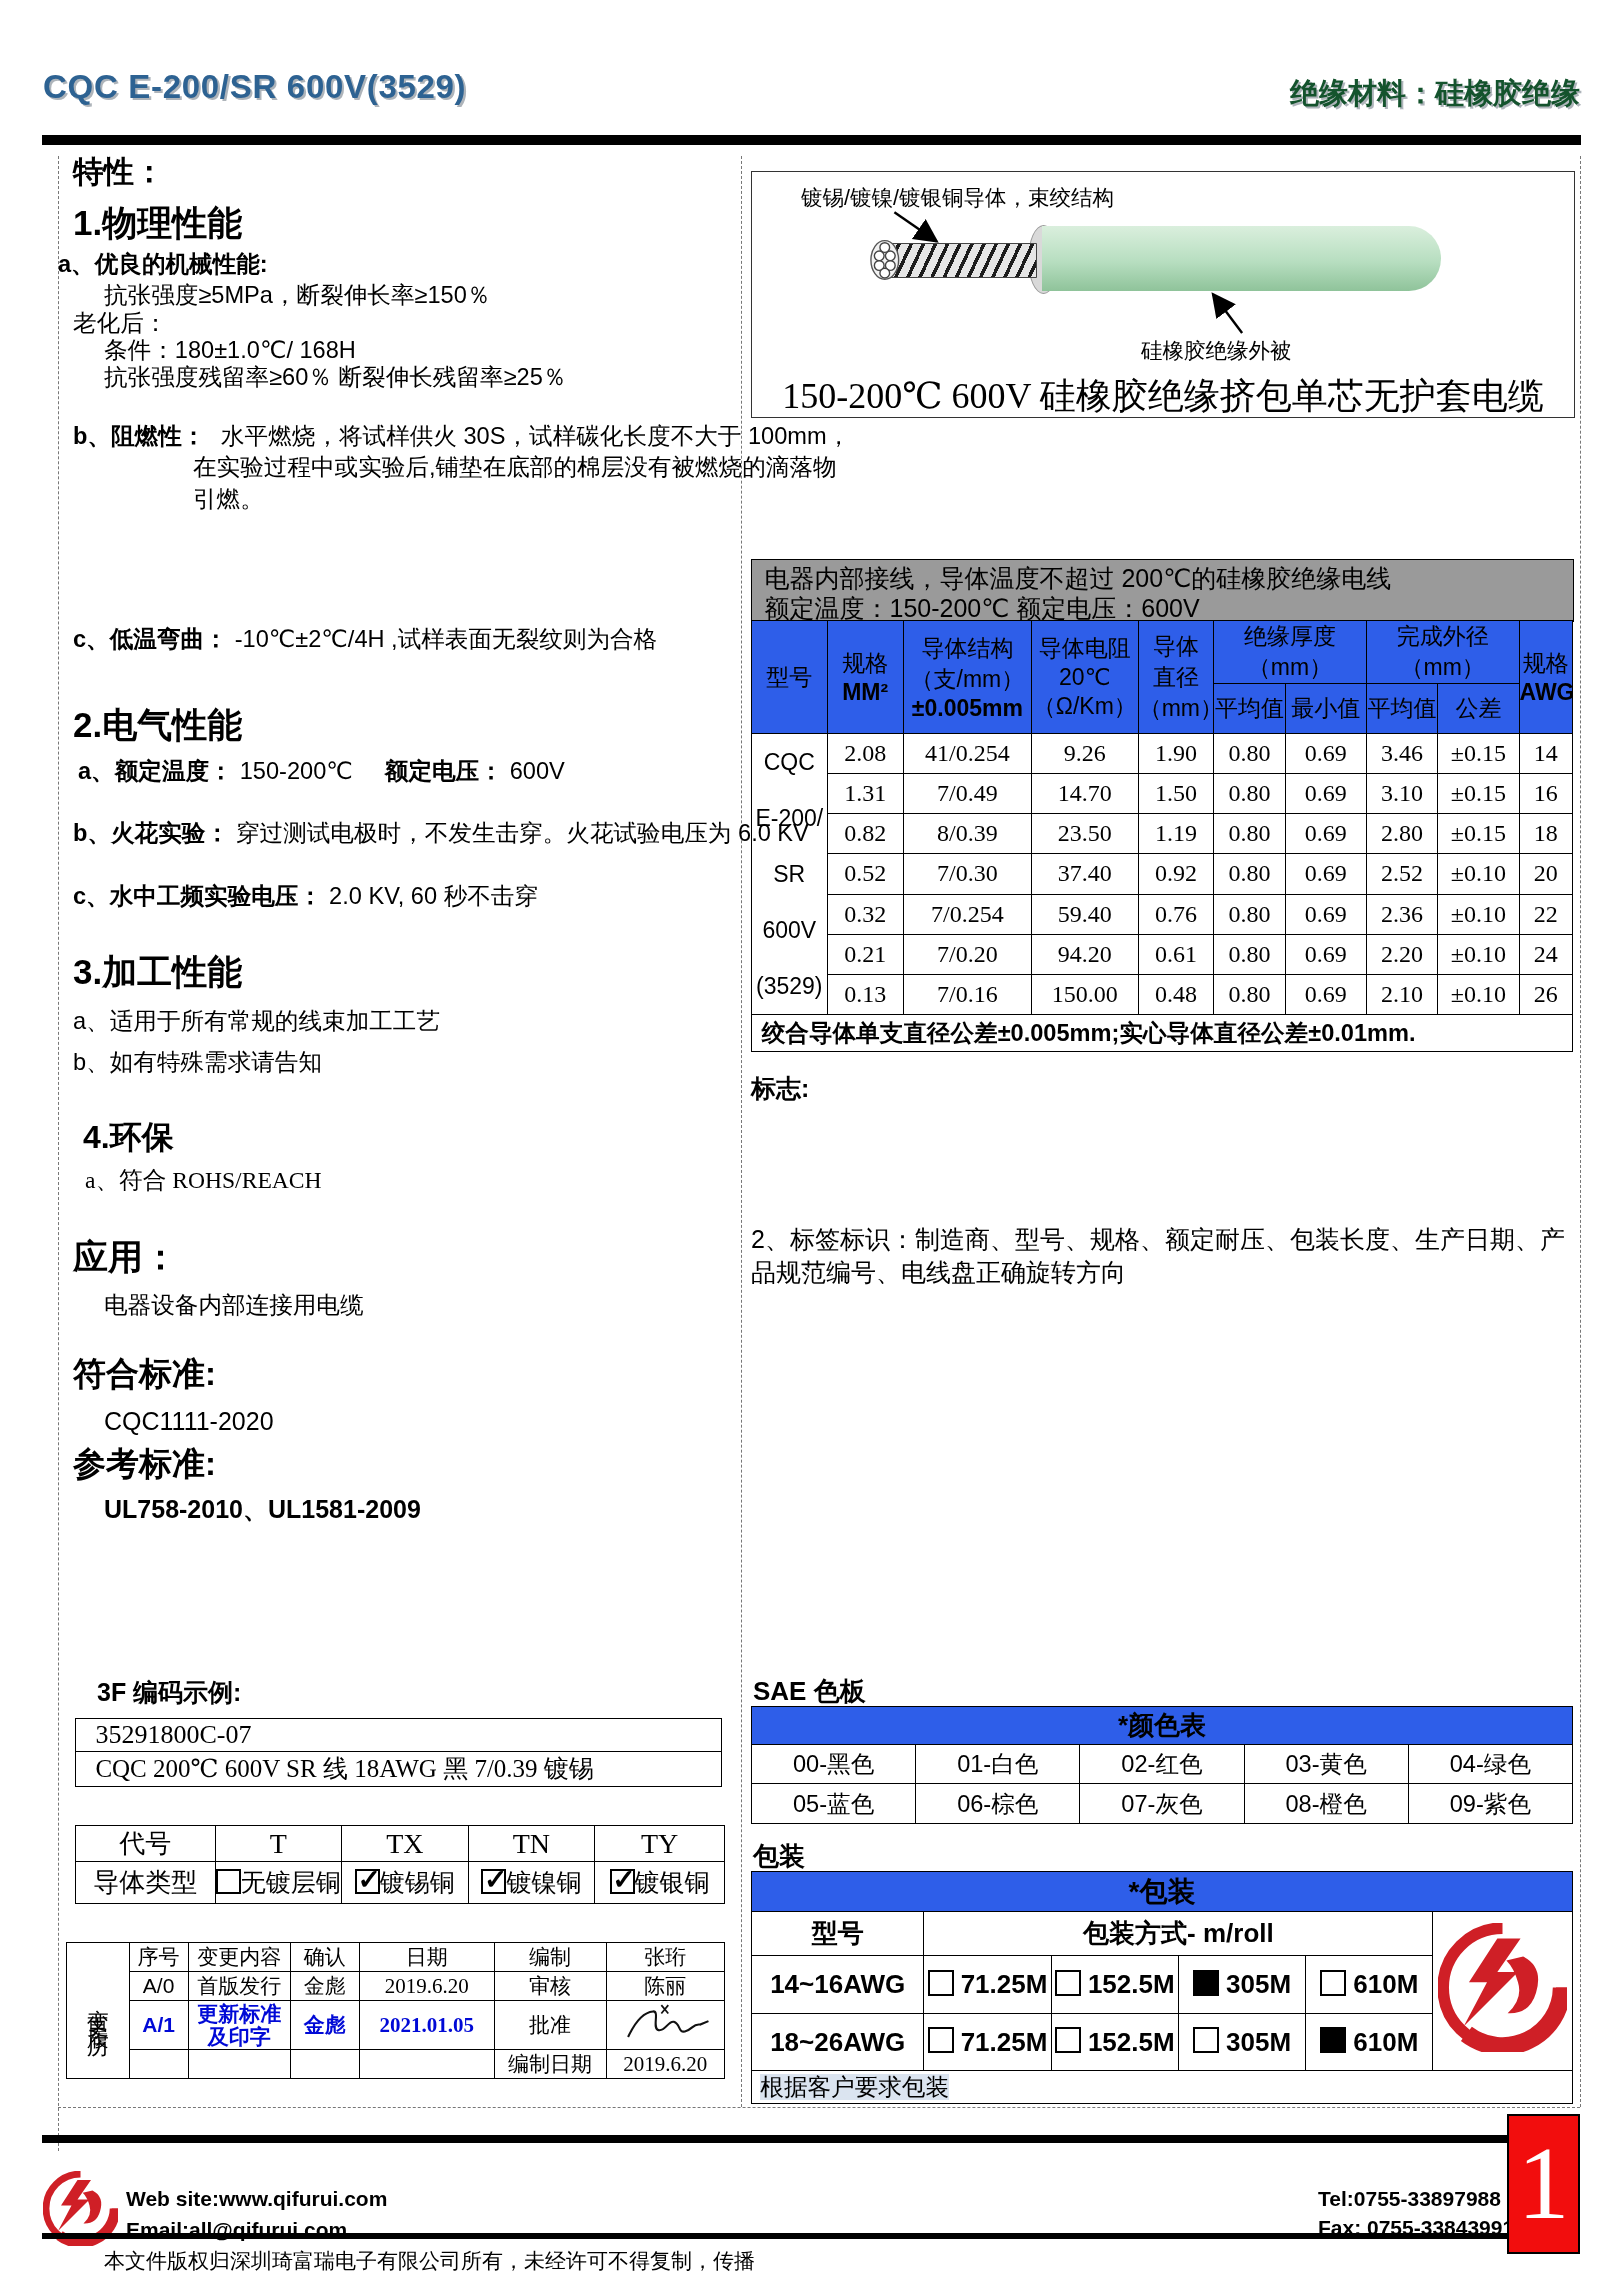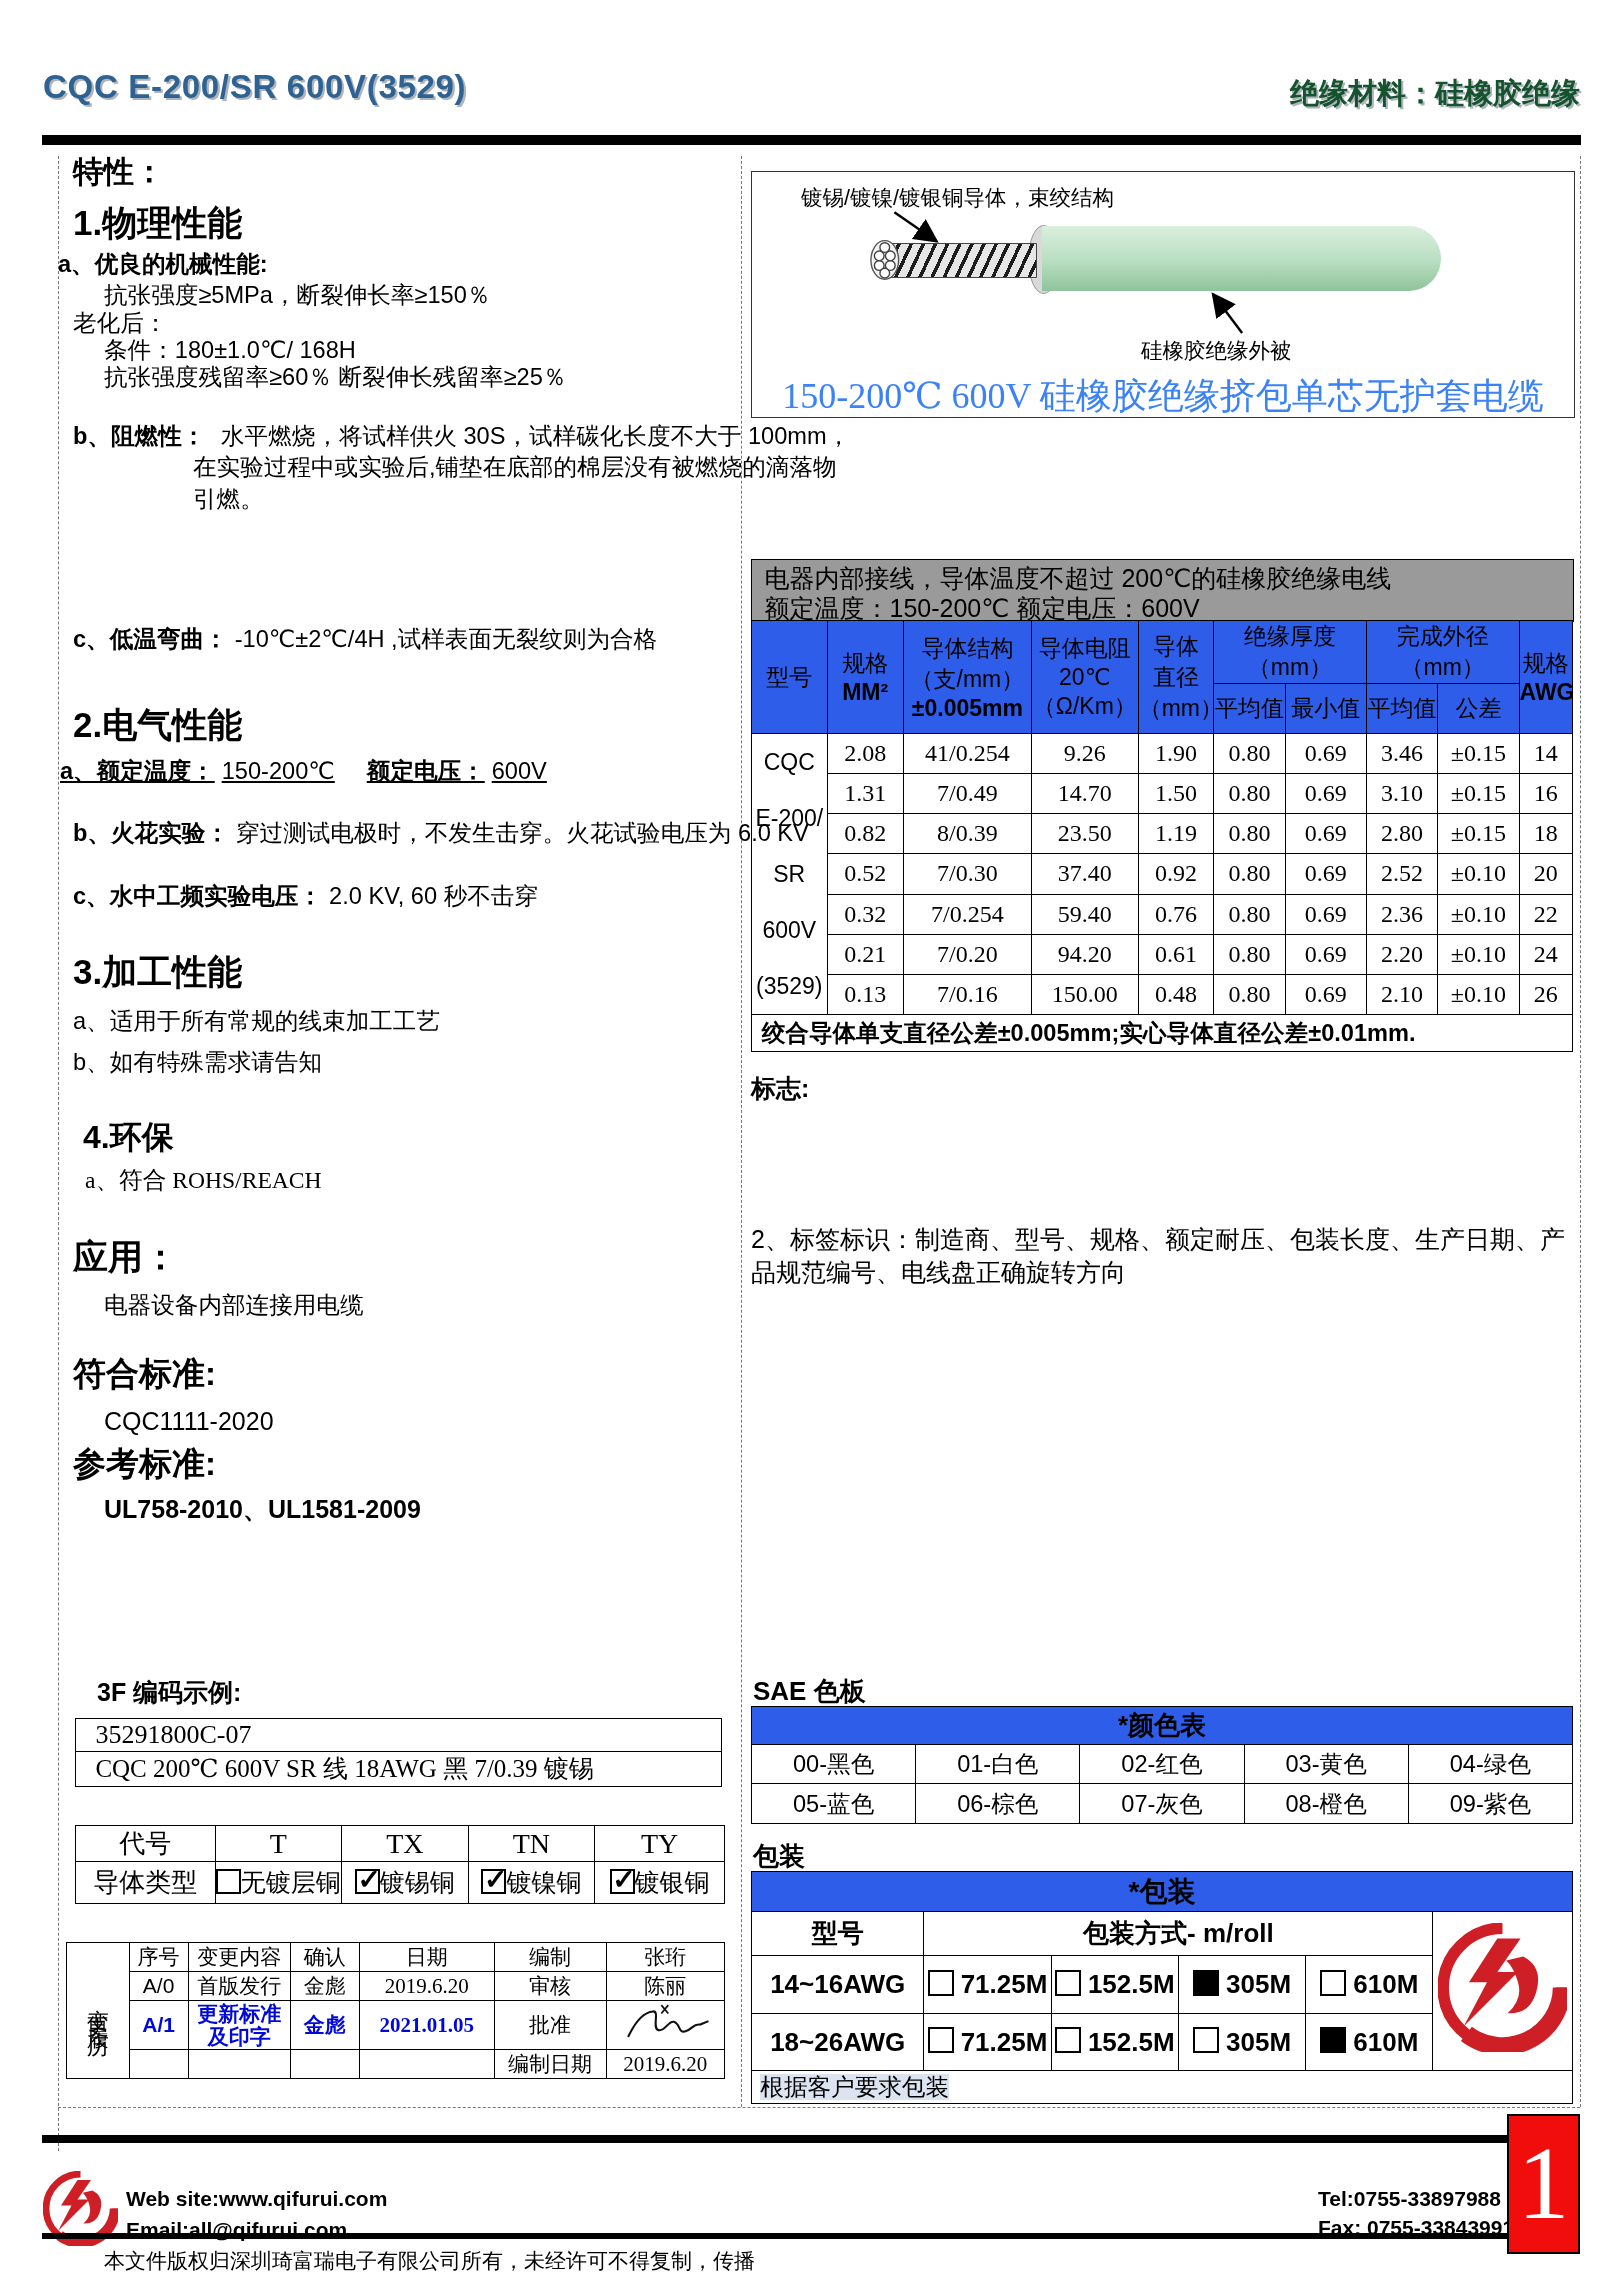--- a/index.html
+++ b/index.html
@@ -43,21 +43,21 @@
   .pb.filled{background:#000;}
 
   
   .rev td{font-size:21px;}
   .rev .vlab{writing-mode:vertical-rl;letter-spacing:9.7px;font-size:22px;}
   .rev .hl{color:#0009d6;font-weight:bold;}
 
   
   .figbox{border:1.4px solid #333;background:#fff;}
   .fig-annot{font-size:21.5px;}
-  .figtitle{font-size:36px;color:#3b82f6;font-family:"Liberation Serif","DejaVu Serif",serif;
+  .figtitle{font-size:36px;color:#000000;font-family:"Liberation Serif","DejaVu Serif",serif;
             text-align:center;width:100%;}
   .structbox{border:1.4px solid #333;}
   .sb-head{font-size:32px;font-weight:bold;}
   .sb-line{font-size:23px;}
   .banner{background:#9a9a9a;border:1.4px solid #000;font-size:25px;line-height:30.5px;padding:2.8px 0 0 12.5px;}
   .spec td{font-size:23px;}
   .spec .num{font-family:"Liberation Serif","DejaVu Serif",serif;font-size:24px;}
   .spec .model{font-size:23px;line-height:56px;white-space:pre-line;}
   .spec .note-cell{text-align:left;font-weight:bold;font-size:23.6px;padding-left:9.7px;}
   .marks-h{font-size:25px;font-weight:bold;}
@@ -106,21 +106,21 @@
   <div class="abs body-line" style="left:221px;top:420px;">水平燃烧，将试样供火 30S，试样碳化长度不大于 100mm，</div>
   <div class="abs body-line" style="left:193px;top:451px;">在实验过程中或实验后,铺垫在底部的棉层没有被燃烧的滴落物</div>
   <div class="abs body-line" style="left:193px;top:483px;">引燃。</div>
 
   <div class="abs body-line row-line" style="left:73px;top:623px;">
     <span class="lbl">c、低温弯曲：</span>
     <span>-10℃±2℃/4H ,试样表面无裂纹则为合格</span>
   </div>
 
   <div class="abs lh-big" style="left:73px;top:702px;">2.电气性能</div>
-  <div class="abs body-line row-line" style="left:60px;top:755px;text-decoration:underline;">
+  <div class="abs body-line row-line" style="left:78px;top:755px;">
     <span class="lbl">a、额定温度：</span>
     <span>150-200℃</span>
     <span class="lbl" style="margin-left:25px;">额定电压：</span>
     <span>600V</span>
   </div>
   <div class="abs body-line row-line" style="left:73px;top:817px;">
     <span class="lbl">b、火花实验：</span>
     <span>穿过测试电极时，不发生击穿。火花试验电压为 6.0 KV</span>
   </div>
   <div class="abs body-line row-line" style="left:73px;top:880px;">

